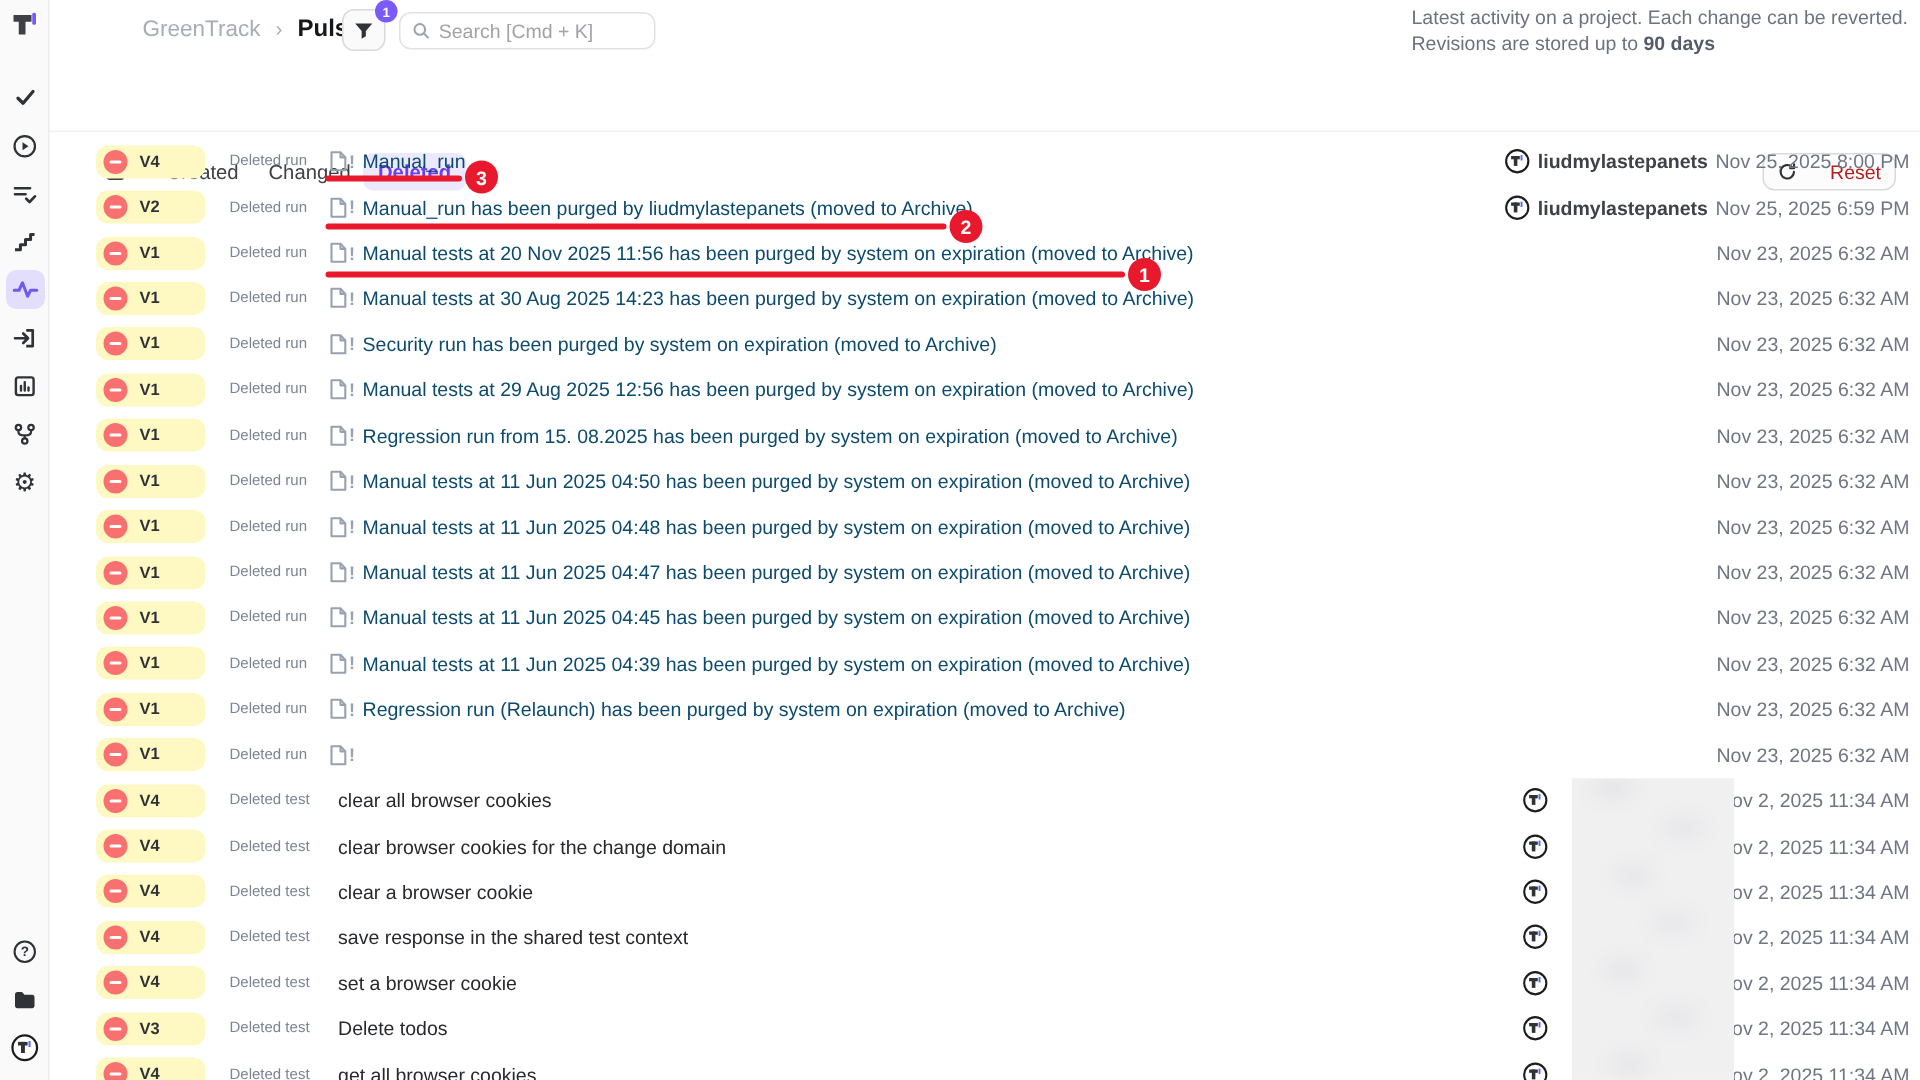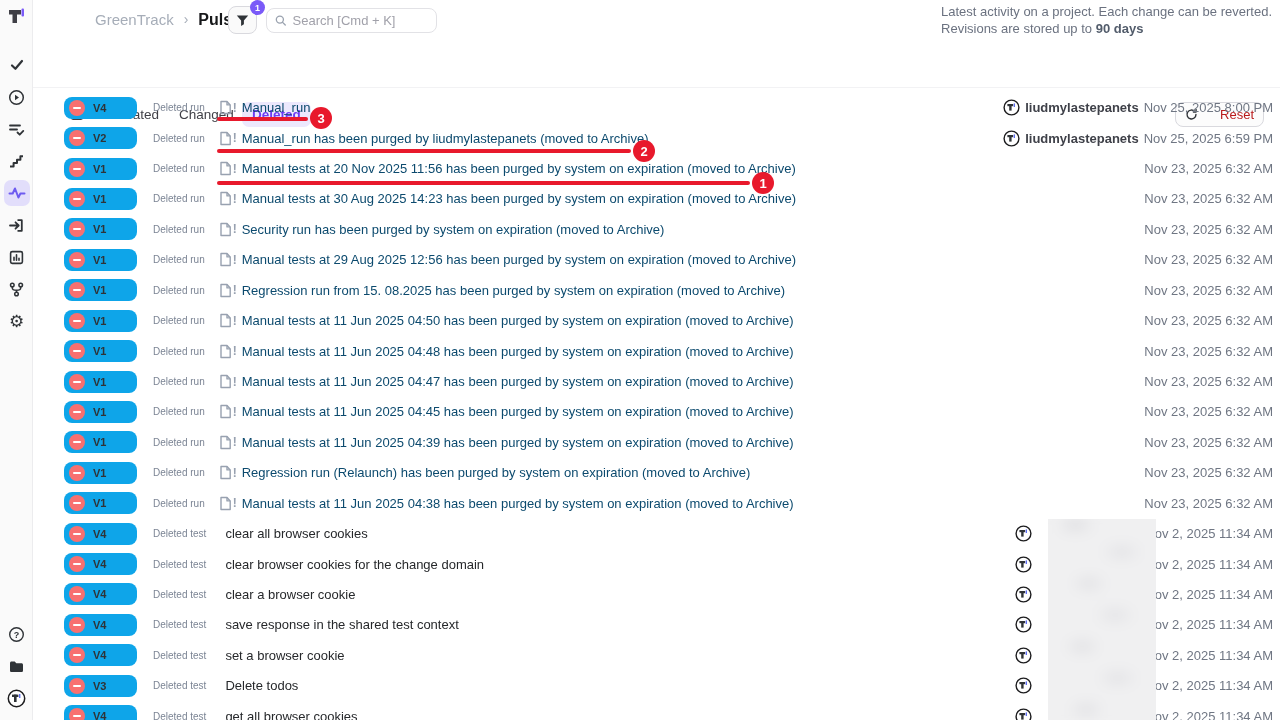--- a/index.html
+++ b/index.html
@@ -51,21 +51,21 @@
   .tab-created { left:68px; }
   .tab-changed { left:136px; }
   .tab-deleted { left:209px; background:#ece8fd; color:#6d3df2; font-weight:600; }
   .reset-btn { position:absolute; right:16px; top:54px; height:25px; padding:0 9px;
     background:#fcfcfc; border:1px solid #d9d9de; border-radius:8px;
     display:flex; align-items:center; gap:22px; font-size:13px; color:#b91c1c; font-weight:500; cursor:pointer; }
 
   
   .list { position:absolute; left:0; top:92.5px; width:100%; }
   .row { height:30.43px; display:flex; align-items:center; padding:0 7px 0 31px; }
-  .ver-pill { width:73px; height:22px; background:#0ea5e9; border-radius:8px;
+  .ver-pill { width:73px; height:22px; background:#fef9c3; border-radius:8px;
     display:flex; align-items:center; flex:none; padding-left:5px; gap:8px; }
   .minus-dot { width:16px; height:16px; border-radius:50%; background:#f87070; flex:none;
     display:flex; align-items:center; justify-content:center; }
   .minus-bar { width:8px; height:2px; border-radius:1px; background:#fff; }
   .ver-label { font-size:11px; font-weight:700; color:#2f3337; }
   .action-label { margin-left:16px; font-size:10px; color:#7b8494; flex:none; }
   .doc-group { margin-left:14px; display:flex; align-items:center; color:#98a1b0; flex:none; }
   .doc-excl { font-size:12px; font-weight:600; margin-left:1px; color:#98a1b0; }
   .row-title { font-size:13px; margin-left:5px; white-space:nowrap; }
   .row-title.muted { color:#0c4a6e; }
@@ -545,21 +545,20 @@
       <span class="ver-label">V1</span>
     </div>
     <span class="action-label">Deleted run</span>
     <span class="doc-group">
       <svg width="13" height="15" viewBox="0 0 13 15">
               <path d="M2 1.5h6l3.2 3.4v8.6H2z" stroke="currentColor" stroke-width="1.4" fill="none" stroke-linejoin="round"></path>
               <path d="M8 1.5v3.4h3.2" stroke="currentColor" stroke-width="1.4" fill="none" stroke-linejoin="round"></path>
             </svg>
       <span class="doc-excl">!</span>
     </span>
-    <span class="row-title muted">Manual tests at 11 Jun 2025 04:38 has been purged by system on expiration (moved to Archive)</span>
     <span class="right-group">
 
       <span class="timestamp">Nov 23, 2025 6:32 AM</span>
     </span>
   </div>
 
   <div class="row">
     <div class="ver-pill">
       <span class="minus-dot">
               <span class="minus-bar"></span>

